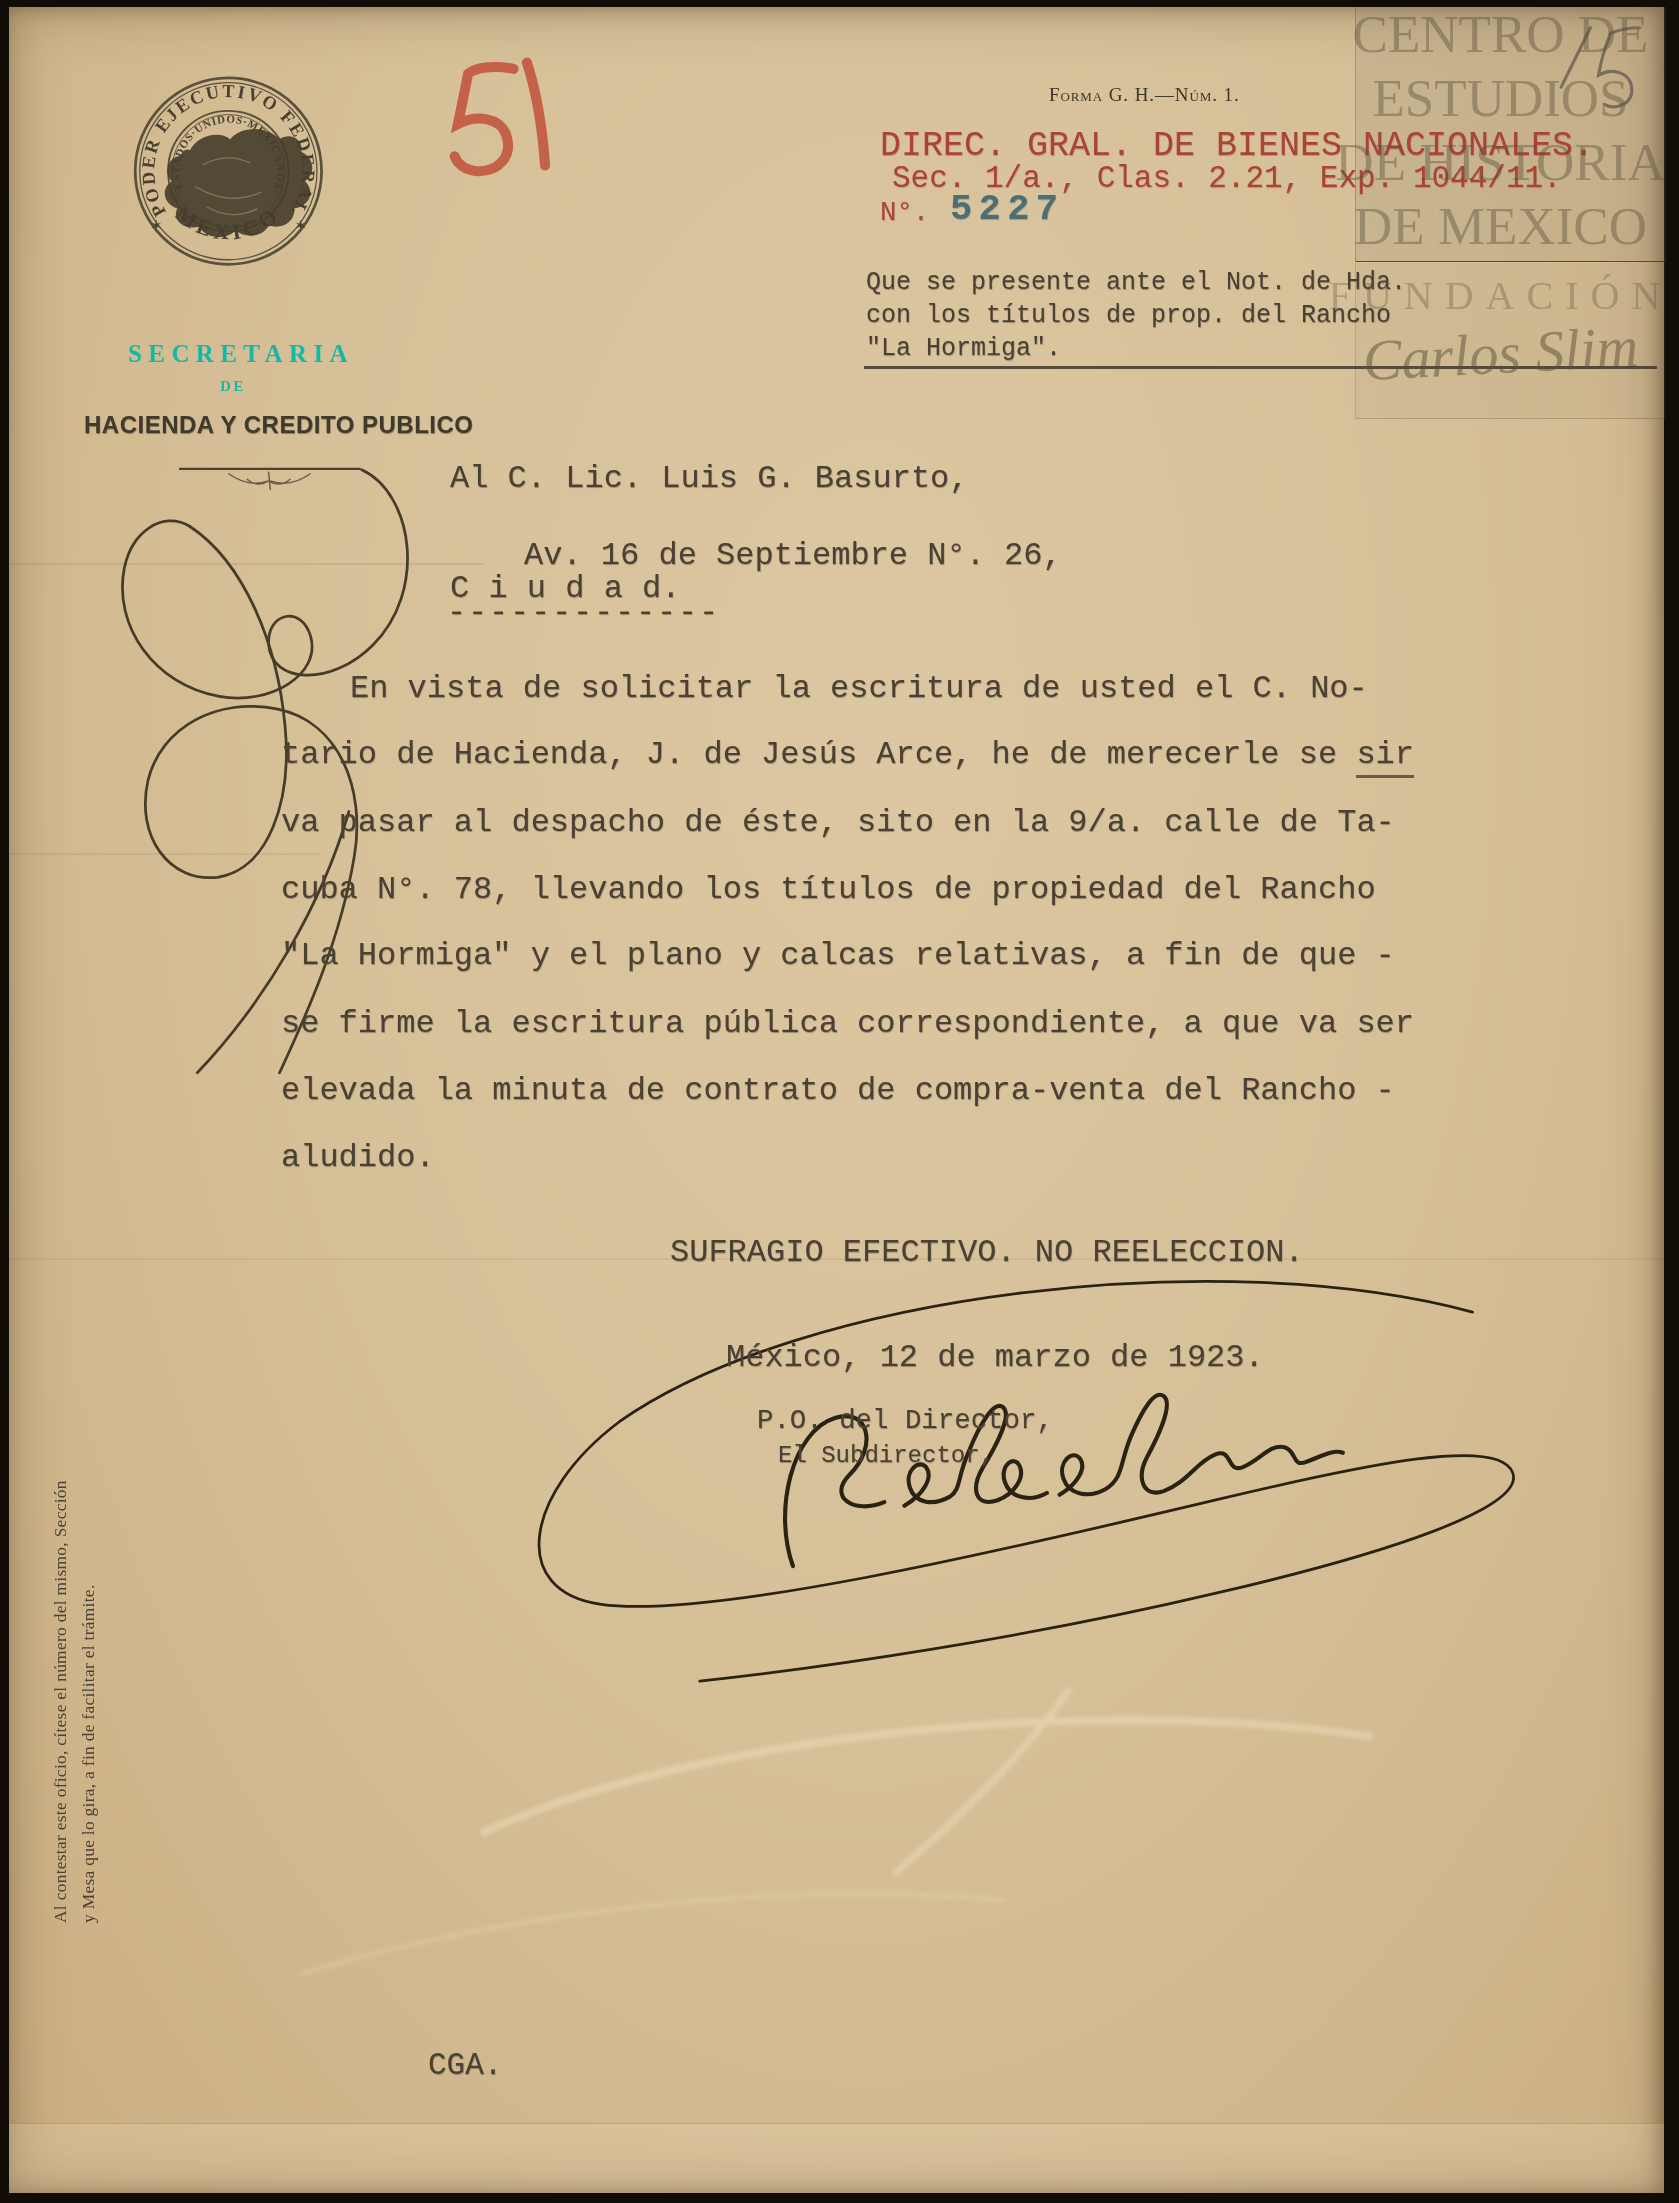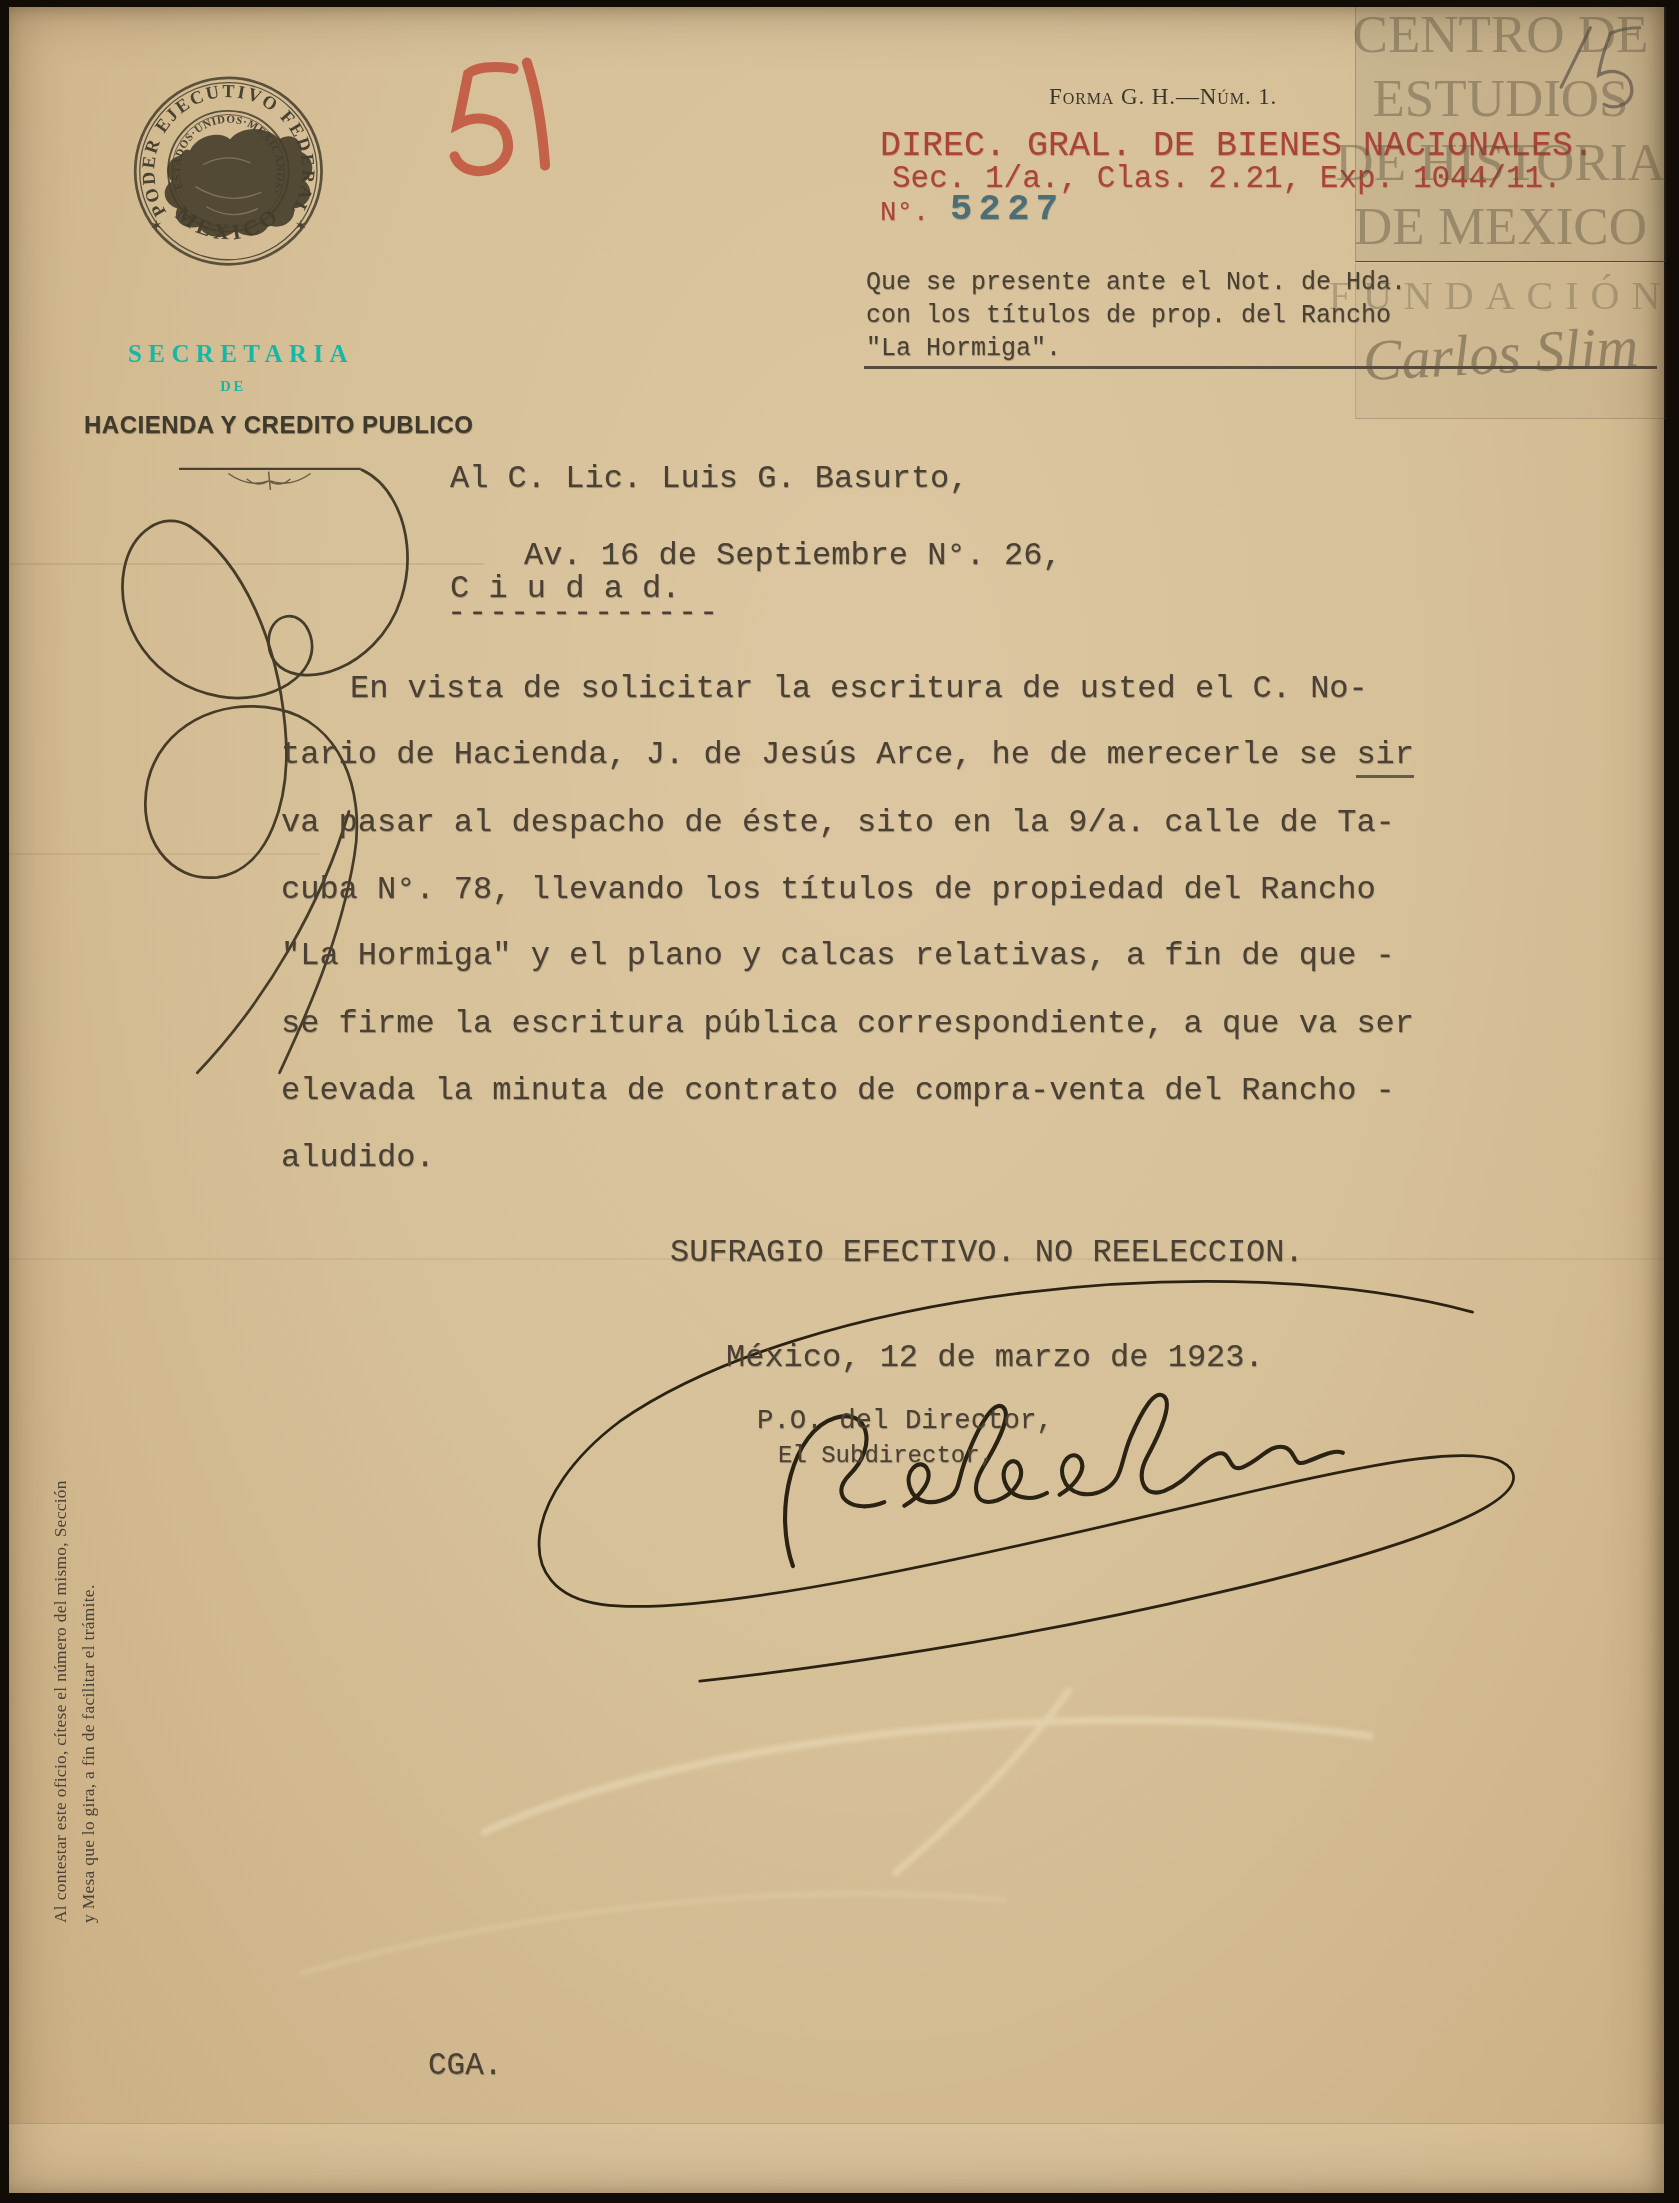--- a/index.html
+++ b/index.html
@@ -20,21 +20,21 @@
   .c2{left:9.1px;top:853px;width:311px;background:rgba(110,92,62,.11);}
   .c3{left:9.1px;top:1258px;right:14.6px;background:rgba(120,100,70,.10);}
 
   .abs{position:absolute;white-space:nowrap;}
   .mono{font-family:"Liberation Mono","DejaVu Sans Mono",monospace;color:#4a4134;
         text-shadow:0.5px 0.5px 0.8px rgba(74,65,52,.45);}
   .red{color:#a84538;text-shadow:0.5px 0.5px 0.9px rgba(168,69,56,.4);}
   .teal{color:#4e6e74;text-shadow:0.5px 0.5px 0.9px rgba(78,110,116,.45);}
   .serif{font-family:"Liberation Serif","DejaVu Serif",serif;color:#14b8a6;}
 
-  .form-label{left:1049px;top:84px;font-family:"Liberation Serif",serif;font-size:23px;
+  .form-label{left:1049px;top:84px;font-family:"Liberation Serif",serif;font-size:19px;
     font-variant:small-caps;letter-spacing:0.9px;color:#3c3628;}
   .ref1{left:880px;top:126px;font-size:35px;}
   .ref2{left:880px;top:161px;font-size:31px;margin-left:12px;}
   .numlab{left:880px;top:197px;font-size:27.4px;}
   .numval{left:950px;top:188px;font-size:37px;font-weight:bold;letter-spacing:6.4px;}
 
   .note{font-size:25px;}
   .note1{left:866px;top:268px;}
   .note2{left:866px;top:301px;}
   .note3{left:866px;top:334px;}

